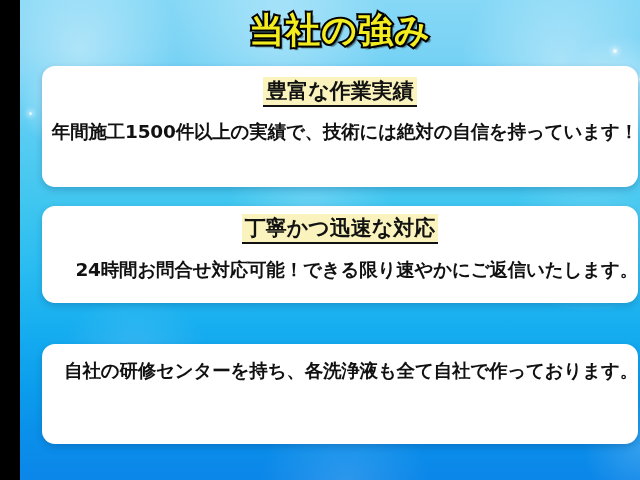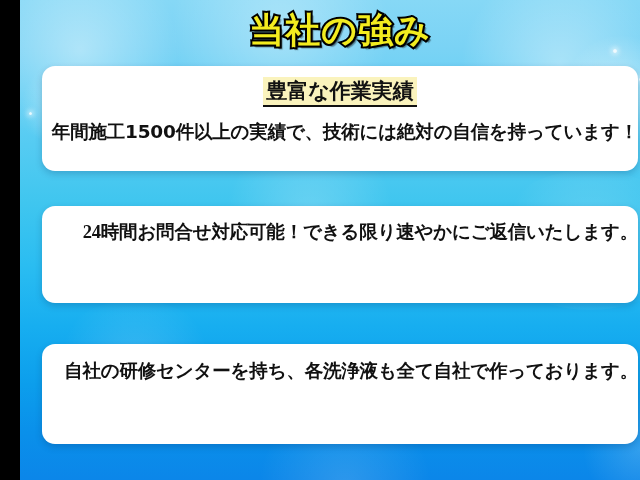--- a/index.html
+++ b/index.html
@@ -87,21 +87,21 @@
   
   .card {
     position: absolute;
     left: 22px;
     width: 596px;
     background: #ffffff;
     border-radius: 13px;
     box-shadow: 0 3px 7px rgba(0,40,90,.22);
     box-sizing: border-box;
   }
-  #card-0 { top: 66px;  height: 105px; }
+  #card-0 { top: 66px;  height: 121px; }
   #card-1 { top: 206px; height: 97px;  }
   #card-2 { top: 344px; height: 100px; }
 
   .card-heading {
     text-align: center;
     font-size: 21px;
     line-height: 26px;
     font-weight: bold;
     color: #121212;
     white-space: nowrap;
@@ -120,21 +120,21 @@
   .card-body {
     text-align: right;
     font-size: 18.5px;
     line-height: 24px;
     font-weight: bold;
     color: #111111;
     white-space: nowrap;
     letter-spacing: -0.2px;
   }
   #card-0 .card-body { margin-top: 13px; }
-  #card-1 .card-body { margin-top: 14px; font-family: Liberation Serif, serif; }
+  #card-1 .card-body { margin-top: 14px; }
   #card-2 .card-body { margin-top: 15px; }
 </style>
 </head>
 <body>
 
 <div id="stage">
 
   <div class="bokeh b1"></div>
   <div class="bokeh b2"></div>
   <div class="bokeh b3"></div>
@@ -152,20 +152,23 @@
   <div class="title">当社の強み</div>
 
   <div class="card" id="card-0">
     <div class="card-heading">
       <span class="hl">豊富な作業実績</span>
     </div>
     <div class="card-body">年間施工1500件以上の実績で、技術には絶対の自信を持っています！</div>
   </div>
 
   <div class="card" id="card-1">
+    <div class="card-heading">
+      <span class="hl">丁寧かつ迅速な対応</span>
+    </div>
     <div class="card-body">24時間お問合せ対応可能！できる限り速やかにご返信いたします。</div>
   </div>
 
   <div class="card" id="card-2">
     <div class="card-body">自社の研修センターを持ち、各洗浄液も全て自社で作っております。</div>
   </div>
 
 </div>
 
 </body></html>

